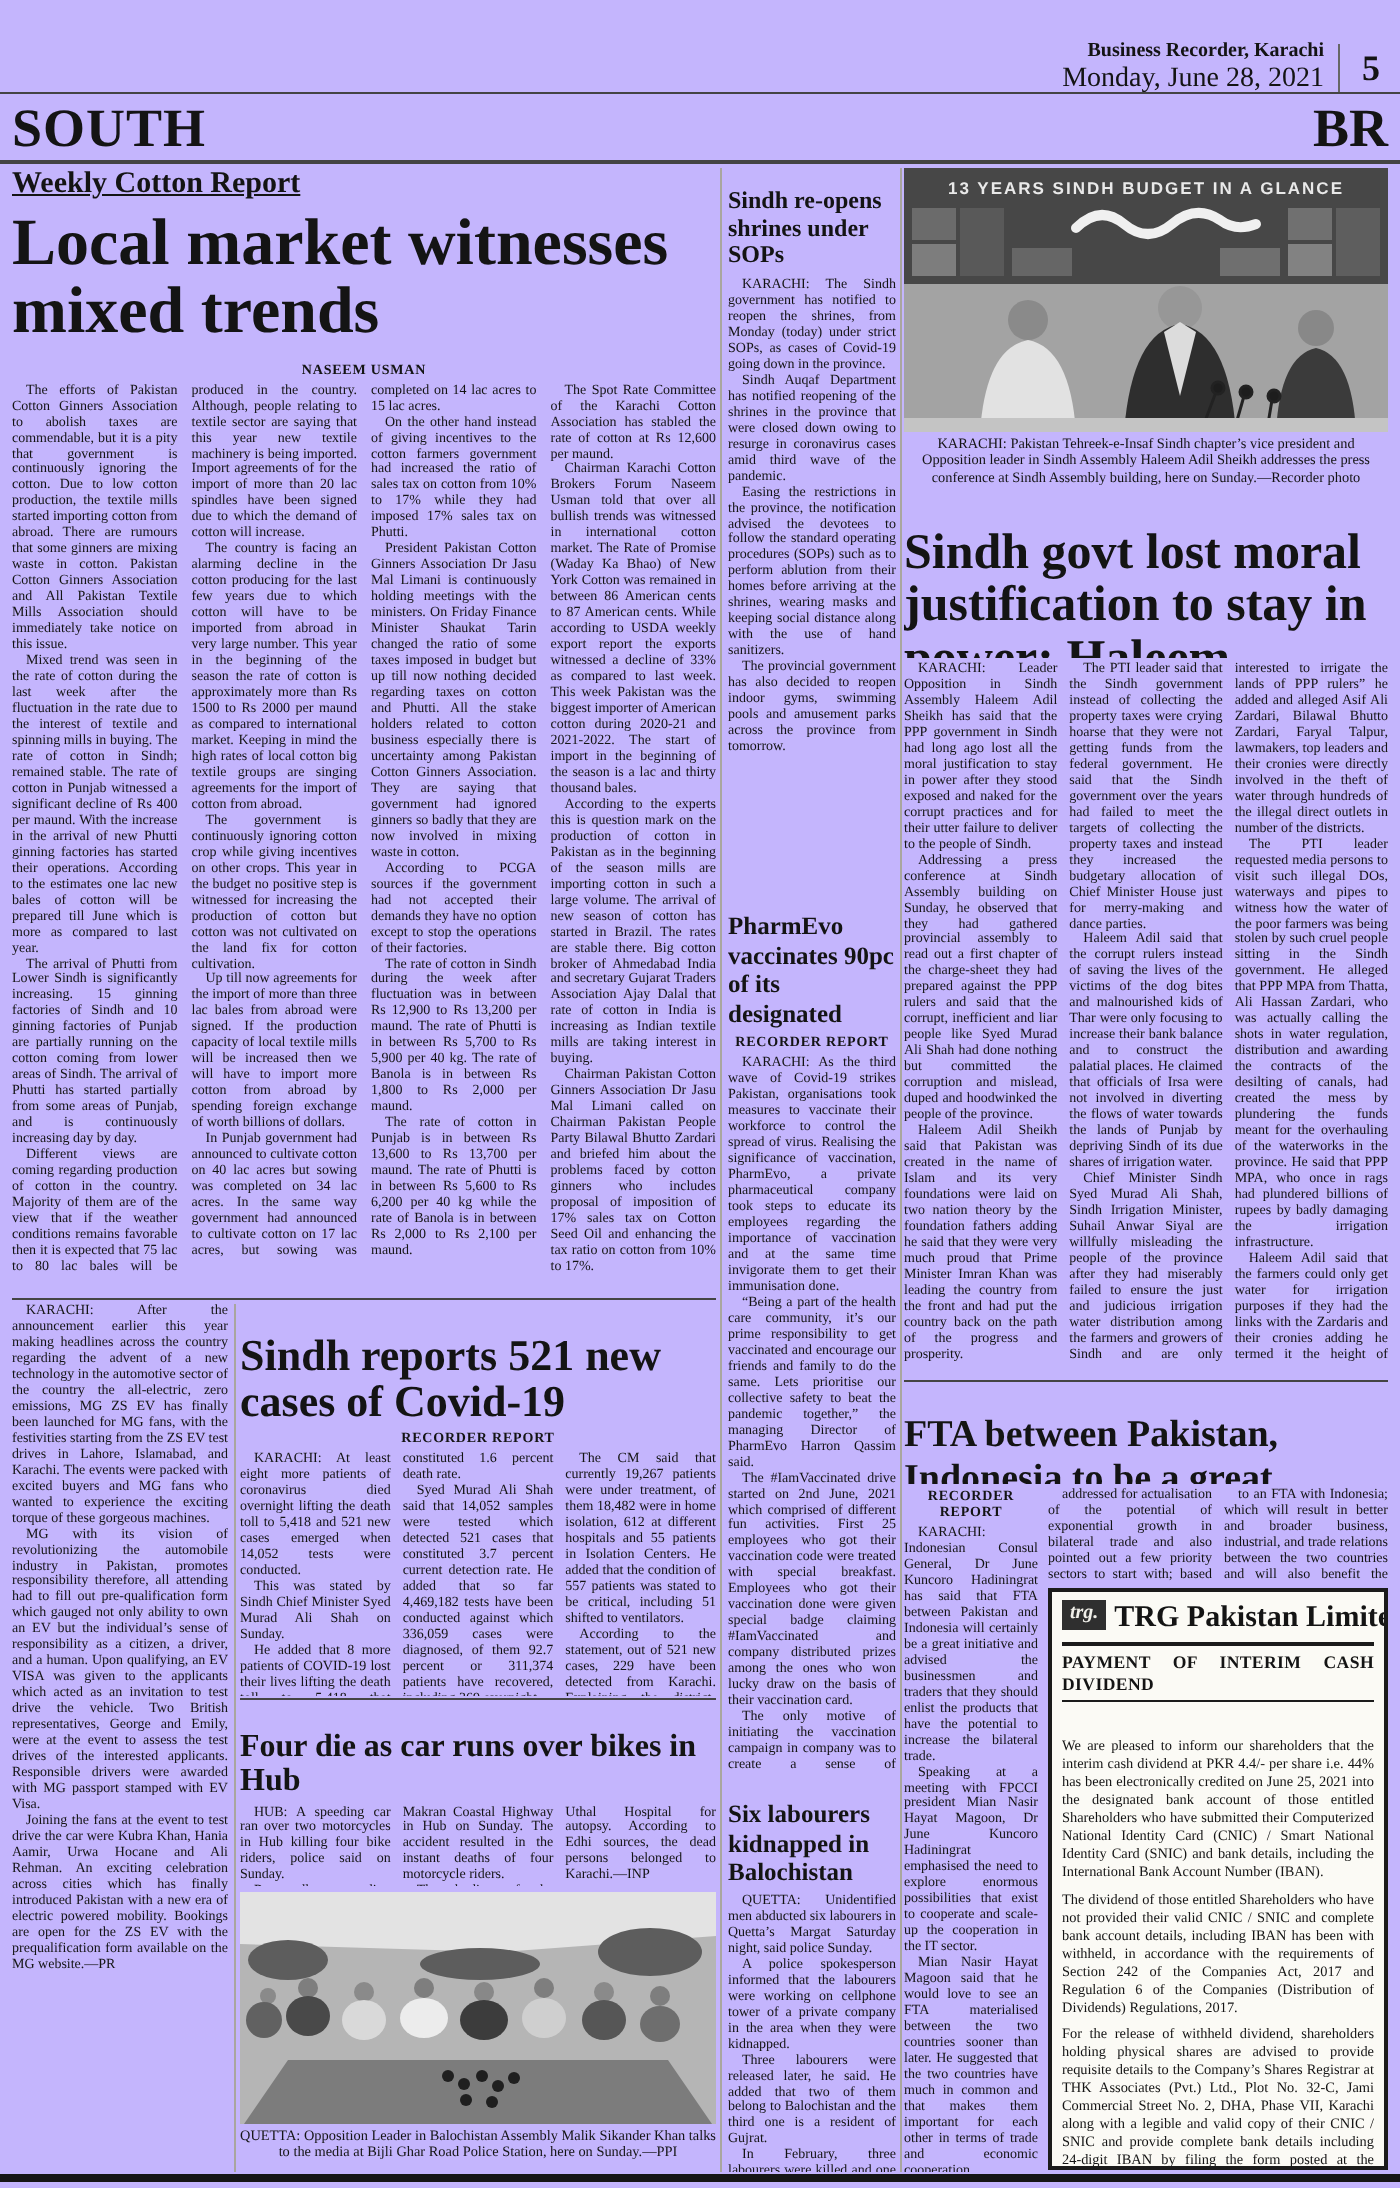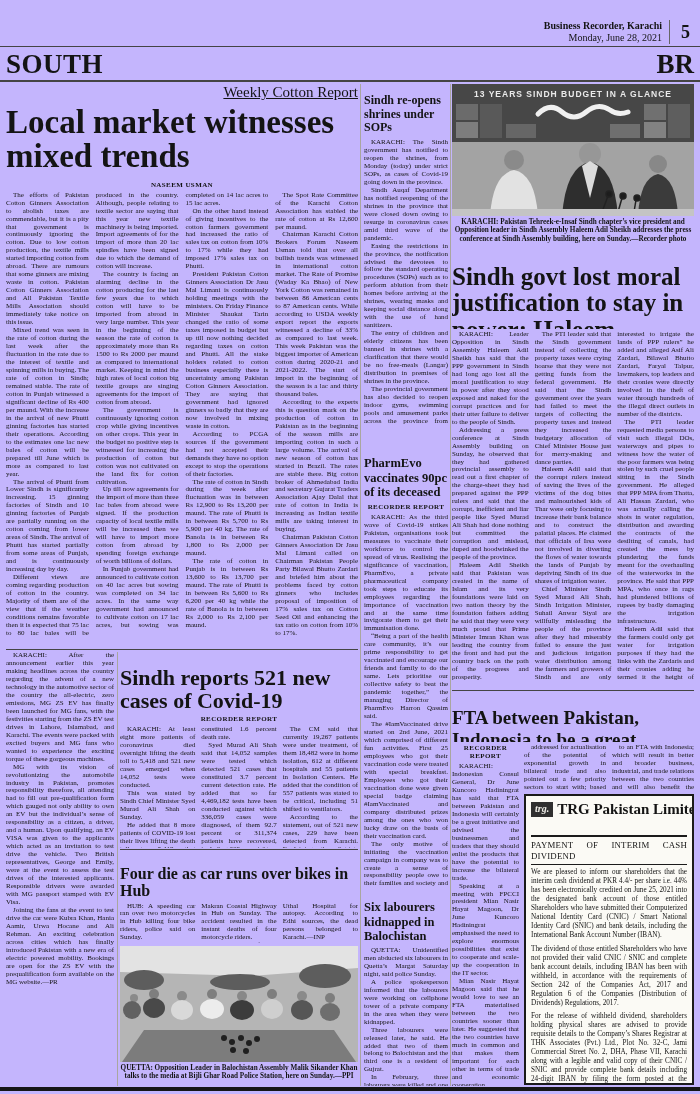--- a/index.html
+++ b/index.html
@@ -4,57 +4,57 @@
 <style>
   html,body{margin:0;padding:0}
   body{width:700px;height:1094px;background:#e9e7e1;font-family:"Liberation Serif",serif;color:#141414}
   .page{position:relative;width:700px;height:1094px;background:#c4b5fd;overflow:hidden}
   .rule{position:absolute;background:#444}
   .vrule{position:absolute;background:#a9a69f;width:1px}
   
   .masthead{position:absolute;top:20px;right:6px;display:flex;align-items:center;gap:7px}
   .masthead-text{text-align:right;line-height:1.2}
   .paper-name{font-size:10px;font-weight:bold}
-  .paper-date{font-size:10px}
+  .paper-date{font-size:14px}
   .masthead-divider{width:1px;height:24px;background:#666}
   .page-number{font-size:18px;font-weight:bold;padding:0 4px}
   .section-title{position:absolute;left:6px;top:49px;font-size:27px;font-weight:bold;letter-spacing:.5px}
   .section-logo{position:absolute;right:6px;top:49px;font-size:27px;font-weight:bold}
   
   .block{position:absolute;overflow:hidden}
-  .kicker{font-size:15px;font-weight:400;text-align:right;text-decoration:underline;margin-bottom:4px}
+  .kicker{font-size:15px;font-weight:700;text-align:left;text-decoration:underline;margin-bottom:4px}
   .hl{font-weight:bold;text-align:left;line-height:1.04;font-family:"Liberation Serif",serif}
   .hl-xl{font-size:33px;margin:1px 0 7px}
   .hl-lg{font-size:25px;line-height:1.06}
   .hl-md{font-size:22px;margin-bottom:3px}
   .hl-fta{font-size:19px;line-height:1.18;margin-bottom:4px}
   .hl-hub{font-size:16px;margin-bottom:3px}
   .hl-col{font-size:12px;line-height:1.14;margin-bottom:4px}
   .hl-sm{font-size:12.5px;line-height:1.16;margin-bottom:3px}
   .byline{font-size:7px;font-weight:bold;text-align:center;letter-spacing:.4px;margin-bottom:3px}
   .body-text{font-size:7px;line-height:1.14;text-align:justify;overflow:hidden}
   .body-text p{margin:0;text-indent:7px}
   .cols-4{column-count:4;column-gap:7px}
   .cols-3{column-count:3;column-gap:6px}
-  .caption{font-size:7.2px;font-weight:bold;text-align:center;line-height:1.18;overflow:hidden}
+  .caption{font-size:7.2px;font-weight:normal;text-align:center;line-height:1.18;overflow:hidden}
   .photo{position:absolute;overflow:hidden;background:#9a9a9a}
   .photo svg{display:block}
   
   .fta-row{display:flex;gap:5px;height:100%}
   .fta-col1{width:67px;flex:none;overflow:hidden}
   .fta-right{flex:1;display:flex;flex-direction:column;gap:3px;overflow:hidden}
   .fta-strip{height:47px;display:flex;gap:6px;overflow:hidden}
   .strip-col{flex:1}
   
   .ad-wrap{height:291px;overflow:hidden}
   .ad{height:100%;border:2px solid #1b1b1b;outline:1px solid #1b1b1b;outline-offset:1px;background:#fbfaf5;padding:4px 5px;font-size:7.2px;line-height:1.26;text-align:justify;overflow:hidden;box-sizing:border-box}
-  .ad-header{display:flex;align-items:center;gap:4px;border-bottom:2px solid #1b1b1b;padding-bottom:16px;margin-bottom:2px}
+  .ad-header{display:flex;align-items:flex-start;gap:4px;border-bottom:2px solid #1b1b1b;padding-bottom:2px;margin-bottom:2px}
   .ad-logo{background:#2f2f2f;color:#f0efe9;font-weight:bold;font-style:italic;font-size:10px;padding:1px 4px;flex:none}
   .ad-company{flex:1;text-align:center;font-size:15px;font-weight:bold;white-space:nowrap}
-  .ad-band{font-weight:normal;font-size:8.8px;border-bottom:1.5px solid #1b1b1b;padding:1px 0 2px;margin-bottom:3px;letter-spacing:.2px}
+  .ad-band{font-weight:bold;font-size:8.8px;border-bottom:1.5px solid #1b1b1b;padding:1px 0 2px;margin-bottom:18px;letter-spacing:.2px}
   .ad p{margin:0 0 4px;text-indent:0}
   .bottom-bar{position:absolute;left:0;top:1087px;width:700px;height:4px;background:#161616}
 </style>
 </head>
 <body>
 
 <div class="page">
 
   <div class="masthead">
     <div class="masthead-text">
@@ -98,27 +98,26 @@
       </div>
   </section>
   <div class="rule" style="left:6px;top:649px;width:352px;height:1px"></div>
 
   <section class="block" style="left:364px;top:84px;width:84px;height:358px">
     <h2 class="hl hl-col">Sindh re-opens shrines under SOPs</h2>
     <div class="body-text" style="height:288px">
         <p>KARACHI: The Sindh government has notified to reopen the shrines, from Monday (today) under strict SOPs, as cases of Covid-19 going down in the province.</p>
         <p>Sindh Auqaf Department has notified reopening of the shrines in the province that were closed down owing to resurge in coronavirus cases amid third wave of the pandemic.</p>
         <p>Easing the restrictions in the province, the notification advised the devotees to follow the standard operating procedures (SOPs) such as to perform ablution from their homes before arriving at the shrines, wearing masks and keeping social distance along with the use of hand sanitizers.</p>
-        <p>The entry of children and elderly citizens has been banned in shrines with a clarification that there would be no free-meals (Langar) distribution in premises of shrines in the province.</p>
         <p>The provincial government has also decided to reopen indoor gyms, swimming pools and amusement parks across the province from tomorrow.</p>
       </div>
   </section>
 
   <section class="block" style="left:364px;top:446px;width:84px;height:440px">
-    <h2 class="hl hl-sm">PharmEvo vaccinates 90pc of its deceased</h2>
+    <h2 class="hl hl-sm">PharmEvo vaccinates 90pc of its designated</h2>
     <div class="byline">RECORDER REPORT</div>
     <div class="body-text" style="height:372px">
         <p>KARACHI: As the third wave of Covid-19 strikes Pakistan, organisations took measures to vaccinate their workforce to control the spread of virus. Realising the significance of vaccination, PharmEvo, a private pharmaceutical company took steps to educate its employees regarding the importance of vaccination and at the same time invigorate them to get their immunisation done.</p>
         <p>“Being a part of the health care community, it’s our prime responsibility to get vaccinated and encourage our friends and family to do the same. Lets prioritise our collective safety to beat the pandemic together,” the managing Director of PharmEvo Harron Qassim said.</p>
         <p>The #IamVaccinated drive started on 2nd June, 2021 which comprised of different fun activities. First 25 employees who got their vaccination code were treated with special breakfast. Employees who got their vaccination done were given special badge claiming #IamVaccinated and company distributed prizes among the ones who won lucky draw on the basis of their vaccination card.</p>
         <p>The only motive of initiating the vaccination campaign in company was to create a sense of responsibility people owe to their families and society and also to clear any doubts they held in heart regarding the vaccine which held them back from getting immunised. Owning to the company’s awareness and motivational sessions, 90 percent of the entire workforce happily got vaccinated. PharmEvo is actively contributing to build a healthier society.</p>
       </div>
   </section>
 
   <section class="block" style="left:364px;top:890px;width:84px;height:196px">

